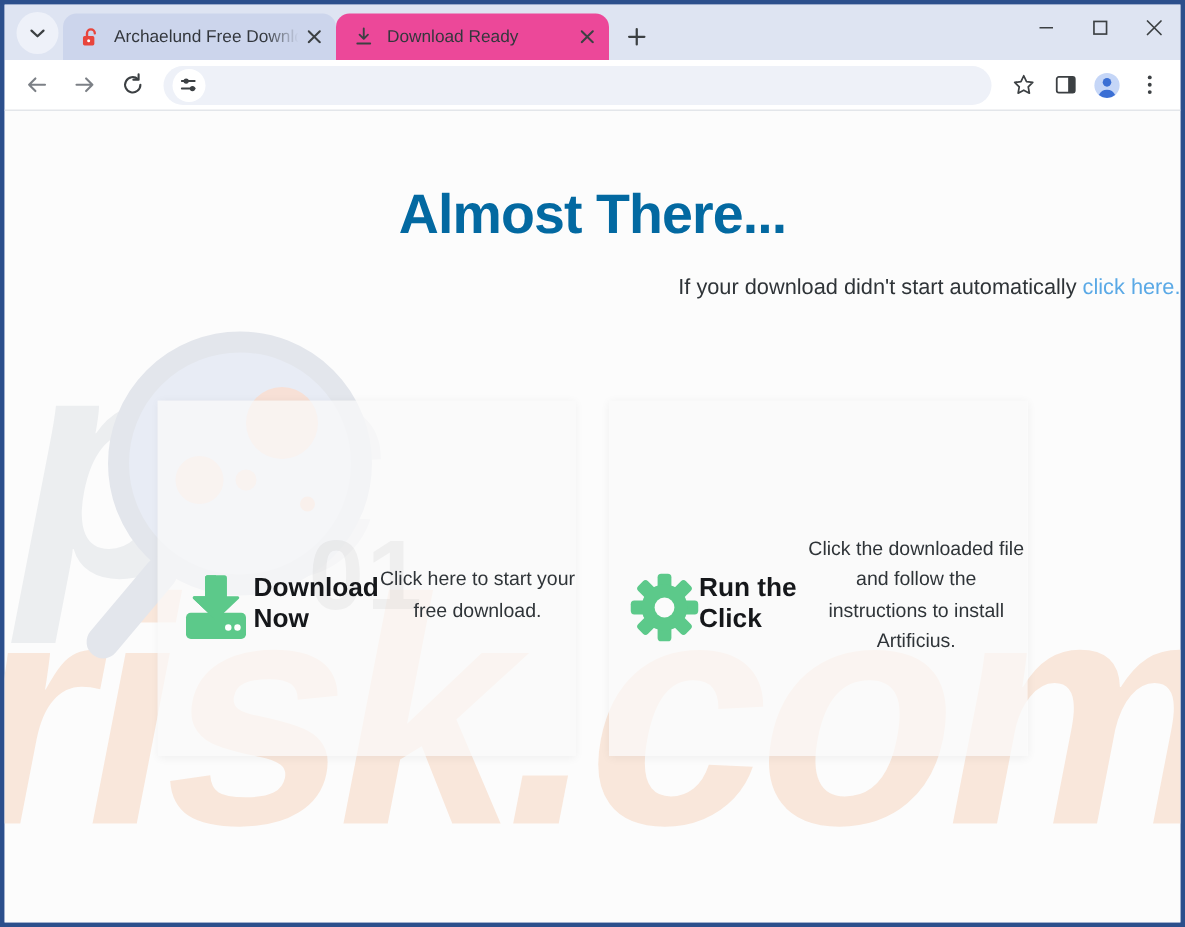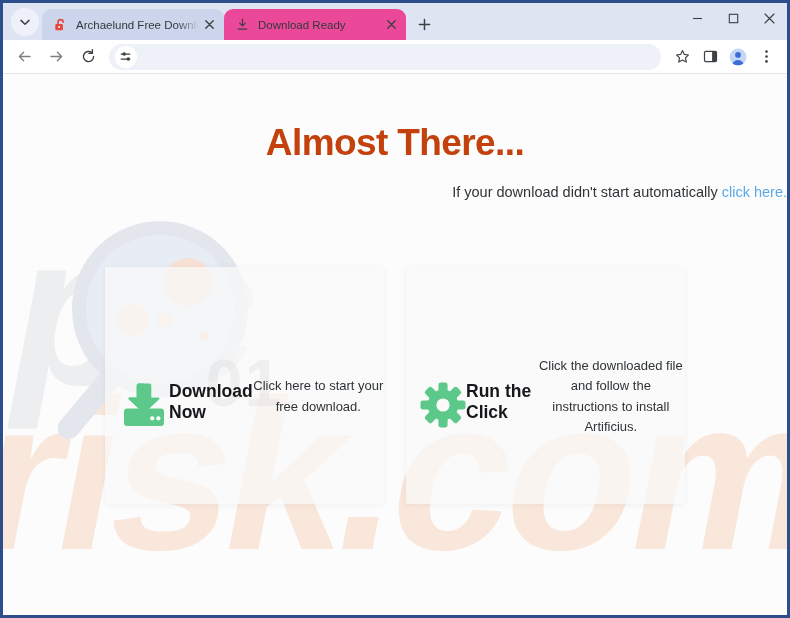--- a/index.html
+++ b/index.html
@@ -213,21 +213,21 @@
   #page-content {
     position: absolute;
     left: 0; top: 0;
     width: 100%;
     height: 100%;
   }
   #page-title {
     text-align: center;
     font-size: 37px;
     font-weight: bold;
-    color: #c2410c;
+    color: #0369a1;
     letter-spacing: -0.6px;
     margin: 0;
     padding-top: 48px;
     position: relative;
   }
   #page-subtitle {
     text-align: right;
     font-size: 14.5px;
     color: #2f3438;
     margin: 20px 0 0 0;

